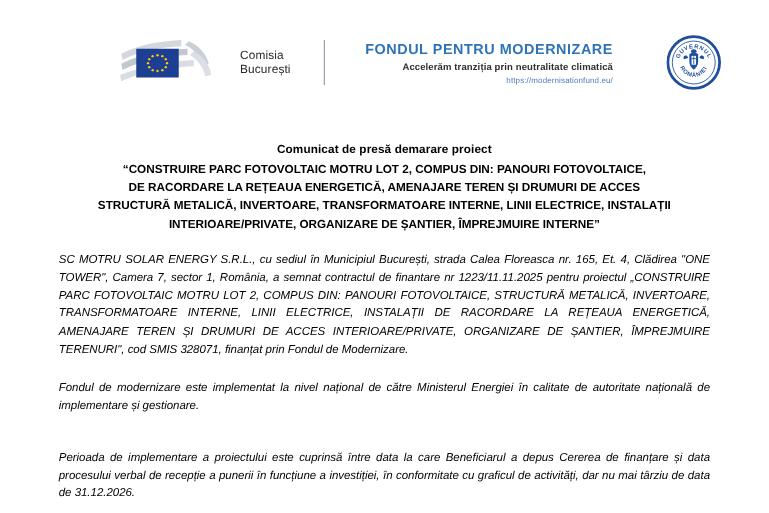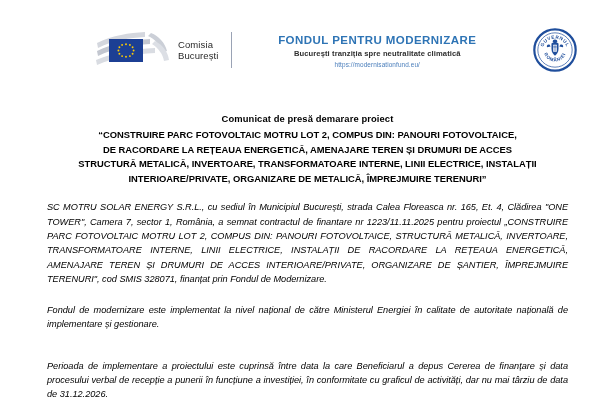--- a/index.html
+++ b/index.html
@@ -23,21 +23,21 @@
     align-items: center;
     justify-content: space-between;
     padding: 0 24px 0 95px;
     box-sizing: border-box;
   }
 
   
   .eu-logo {
     display: flex;
     align-items: center;
-    gap: 5px;
+    gap: 19px;
   }
   .eu-emblem-wrap {
     position: relative;
     width: 78px;
     height: 38px;
   }
   .eu-swoosh {
     position: absolute;
     top: 0;
     left: 0;
@@ -68,21 +68,21 @@
   }
   .eu-divider {
     width: 1px;
     height: 36px;
     background: #9aa3b5;
     margin-left: 7px;
   }
 
   
   .fund-block {
-    text-align: center;
+    text-align: right;
     margin-left: -10px;
     margin-top: 2px;
   }
   .fund-title {
     font-size: 11.5px;
     font-weight: bold;
     color: #2e74b5;
     letter-spacing: .45px;
     white-space: nowrap;
   }
@@ -186,21 +186,21 @@
     </div>
     <div>
       <div class="eu-text">Comisia</div>
       <div class="eu-text">București</div>
     </div>
     <div class="eu-divider"></div>
   </div>
 
   <div class="fund-block">
     <div class="fund-title">FONDUL PENTRU MODERNIZARE</div>
-    <div class="fund-sub">București tranziția spre neutralitate climatică</div>
+    <div class="fund-sub">Accelerăm tranziția prin neutralitate climatică</div>
     <div class="fund-url">https://modernisationfund.eu/</div>
   </div>
 
   <svg class="gov-seal" viewBox="0 0 100 100">
     <circle cx="50" cy="50" r="47" fill="#ffffff" stroke="#1f4e9c" stroke-width="5"></circle>
     <circle cx="50" cy="50" r="39" fill="#ffffff" stroke="#1f4e9c" stroke-width="1.6"></circle>
     <path id="arcTop" d="M 22 52 A 28 28 0 0 1 78 52" fill="none"></path>
     <path id="arcBot" d="M 24 50 A 26 26 0 0 0 76 50" fill="none"></path>
     <text font-size="10.5" font-weight="bold" fill="#1f4e9c" font-family="Liberation Sans, sans-serif" letter-spacing="1.4">
       <textPath href="#arcTop" startOffset="50%" text-anchor="middle">GUVERNUL</textPath>
@@ -221,21 +221,21 @@
 
 <div class="doc">
 
 
   <div class="subject">Comunicat de presă demarare proiect</div>
 
   <div class="main-title">
     <div>“CONSTRUIRE PARC FOTOVOLTAIC MOTRU LOT 2, COMPUS DIN: PANOURI FOTOVOLTAICE,</div>
     <div>DE RACORDARE LA REȚEAUA ENERGETICĂ, AMENAJARE TEREN ȘI DRUMURI DE ACCES</div>
     <div>STRUCTURĂ METALICĂ, INVERTOARE, TRANSFORMATOARE INTERNE, LINII ELECTRICE, INSTALAȚII</div>
-    <div>INTERIOARE/PRIVATE, ORGANIZARE DE METALICĂ, ÎMPREJMUIRE TERENURI”</div>
+    <div>INTERIOARE/PRIVATE, ORGANIZARE DE ȘANTIER, ÎMPREJMUIRE INTERNE”</div>
   </div>
 
   <p class="para">SC MOTRU SOLAR ENERGY S.R.L., cu sediul  în Municipiul București, strada Calea Floreasca nr. 165, Et. 4, Clădirea "ONE TOWER", Camera 7, sector 1, România, a semnat contractul de finantare nr 1223/11.11.2025 pentru proiectul „CONSTRUIRE PARC FOTOVOLTAIC MOTRU LOT 2, COMPUS DIN: PANOURI FOTOVOLTAICE, STRUCTURĂ METALICĂ, INVERTOARE, TRANSFORMATOARE INTERNE, LINII ELECTRICE, INSTALAȚII DE RACORDARE LA REȚEAUA ENERGETICĂ, AMENAJARE TEREN ȘI DRUMURI DE ACCES INTERIOARE/PRIVATE, ORGANIZARE DE ȘANTIER, ÎMPREJMUIRE TERENURI", cod SMIS 328071, finanțat prin Fondul de Modernizare.</p>
 
   <p class="para tight">Fondul de modernizare este implementat la nivel național de către Ministerul Energiei în calitate de autoritate națională de implementare și gestionare.</p>
 
   <p class="para gap-sm">Perioada de implementare a proiectului este cuprinsă între  data la care Beneficiarul a depus Cererea de finanțare și data procesului verbal de recepție a punerii în funcțiune a investiției, în conformitate cu graficul de activități, dar nu mai târziu de data de 31.12.2026.</p>
 
 </div>
 

